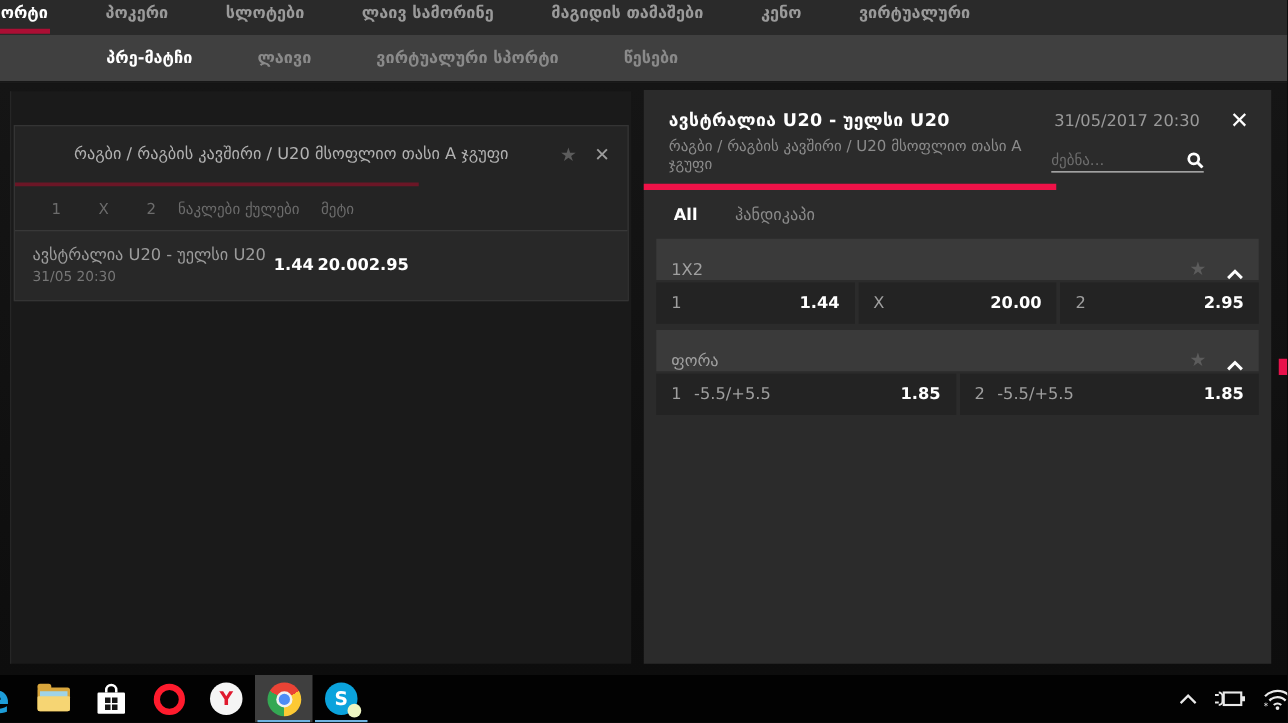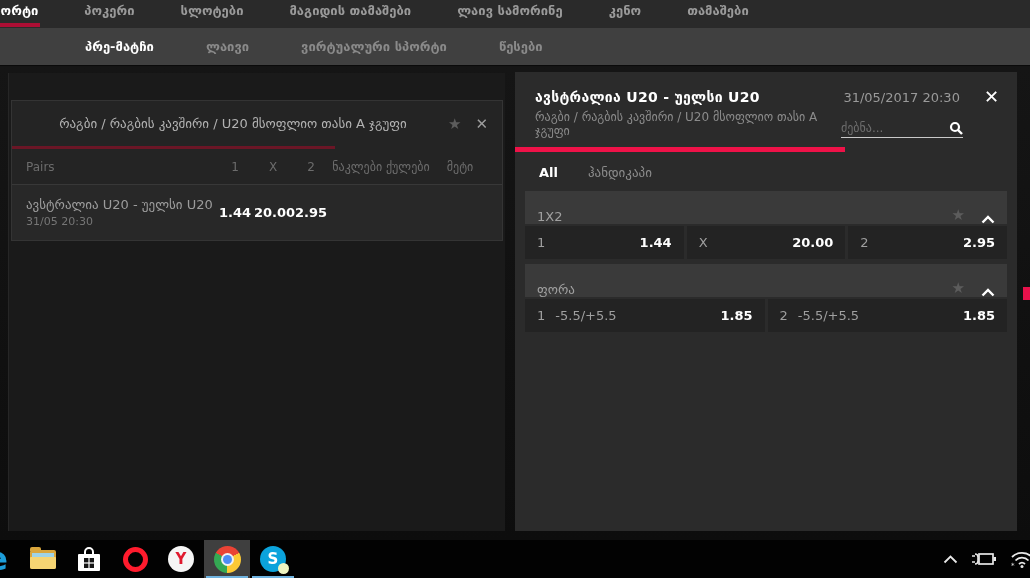--- a/index.html
+++ b/index.html
@@ -128,24 +128,24 @@
 </style>
 </head>
 <body>
 
 <div class="screen">
 
   <header class="topnav">
     <div class="topnav-item active"><span>სპორტი</span></div>
     <div class="topnav-item"><span>პოკერი</span></div>
     <div class="topnav-item"><span>სლოტები</span></div>
+    <div class="topnav-item"><span>ლაივ სამორინე</span></div>
     <div class="topnav-item"><span>მაგიდის თამაშები</span></div>
-    <div class="topnav-item"><span>ლაივ სამორინე</span></div>
     <div class="topnav-item"><span>კენო</span></div>
-    <div class="topnav-item"><span>თამაშები</span></div>
+    <div class="topnav-item"><span>ვირტუალური</span></div>
   </header>
 
   <nav class="subnav">
     <div class="subnav-item active"><span>პრე-მატჩი</span></div>
     <div class="subnav-item"><span>ლაივი</span></div>
     <div class="subnav-item"><span>ვირტუალური სპორტი</span></div>
     <div class="subnav-item"><span>წესები</span></div>
   </nav>
 
   <div class="content">
@@ -153,21 +153,20 @@
     <section class="left-panel">
       <div class="league-box">
         <div class="league-head">
           <span class="league-title">რაგბი / რაგბის კავშირი / U20 მსოფლიო თასი A ჯგუფი</span>
           <span class="icon-star">★</span>
           <span class="icon-close-sm">✕</span>
         </div>
         <div class="league-underline"></div>
 
         <div class="grid-row pairs-header">
-          <span class="col-pairs">Pairs</span>
           <span class="col-n">1</span>
           <span class="col-n">X</span>
           <span class="col-n">2</span>
           <span class="col-under">ნაკლები ქულები</span>
           <span class="col-over">მეტი</span>
         </div>
 
         <div class="grid-row match-row">
           <div class="col-pairs match-names">
             <span class="match-name">ავსტრალია U20 - უელსი U20</span>

